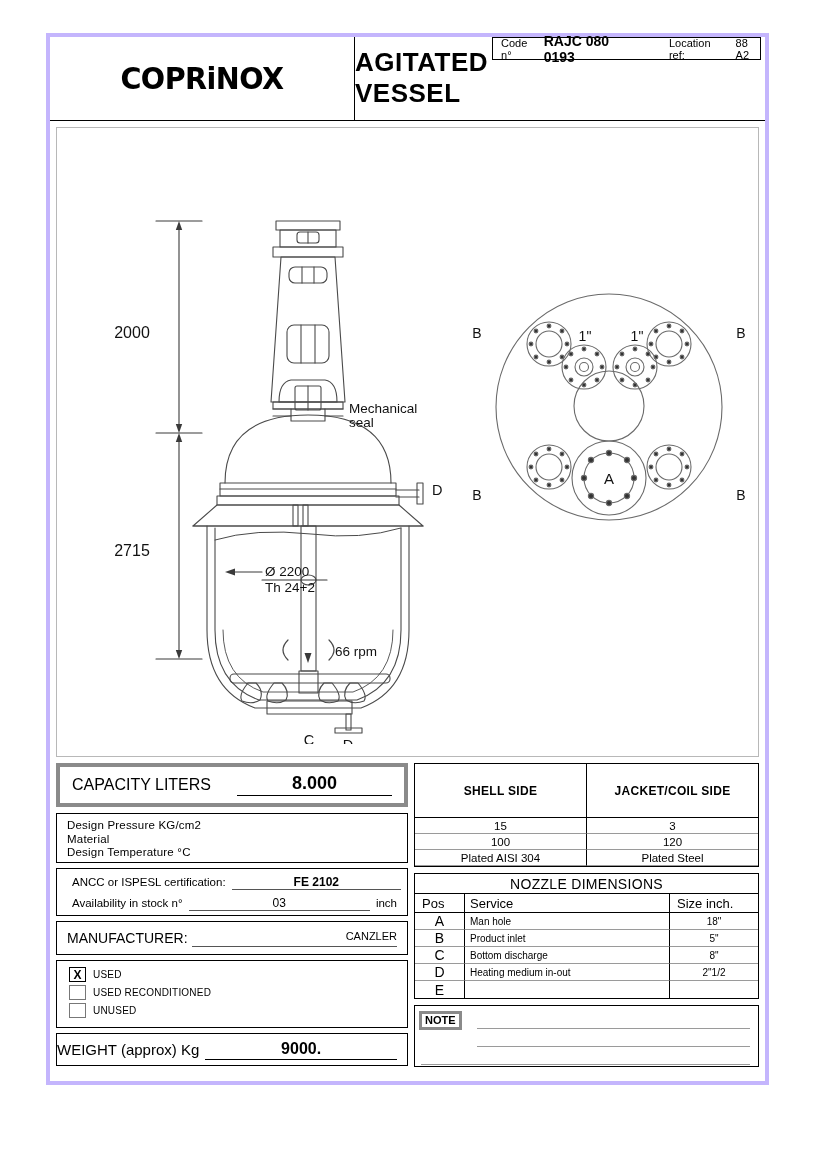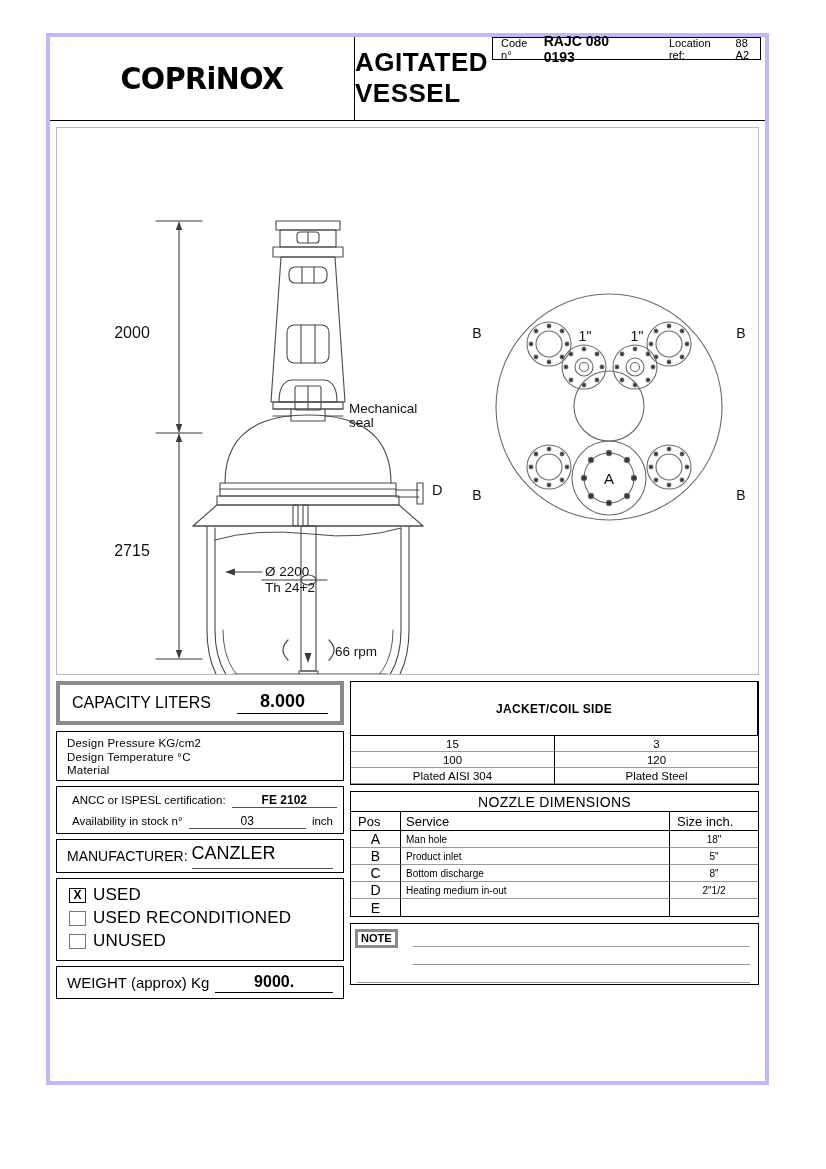--- a/index.html
+++ b/index.html
@@ -77,35 +77,35 @@
     font-size: 11px;
   }
   .code-lbl { margin-left: 8px; }
   .code-val { margin-left: 8px; font-size: 14px; font-weight: bold; }
   .loc-lbl  { margin-left: 38px; font-size: 11px; }
   .loc-val  { margin-left: 14px; font-size: 11px; }
 
   
   .drawing {
     position: relative;
-    height: 548px;
+    height: 630px;
     margin: 6px;
     border: 1px solid #b8b8b8;
     box-sizing: border-box;
     overflow: hidden;
   }
   .drawing svg { display: block; }
 
   
   .lower {
     display: flex;
     margin: 0 6px 6px 6px;
     box-sizing: border-box;
   }
-  .lower-left  { width: 288px; }
+  .lower-left  { width: 352px; }
   .lower-right { flex: 1; margin-left: 6px; }
 
   .box {
     border: 1px solid #000;
     box-sizing: border-box;
     margin-bottom: 5px;
   }
   .box:last-child { margin-bottom: 0; }
 
   
@@ -150,42 +150,42 @@
   .fill.plain { font-weight: normal; font-size: 12px; }
   .units { font-size: 11.5px; margin-right: 10px; }
 
   
   .manu-box { height: 34px; display: flex; align-items: center; padding-left: 10px; }
   .manu-box .lbl { font-size: 14px; white-space: nowrap; }
   .manu-val {
     border-bottom: 1px solid #555;
     flex: 1;
     margin: 0 10px 0 4px;
-    text-align: left;
-    font-size: 18px;
+    text-align: right;
+    font-size: 11px;
     padding-bottom: 4px;
   }
 
   
   .cond-box { padding: 6px 0 6px 12px; }
   .cond-row { display: flex; align-items: center; margin-bottom: 3px; }
   .cb {
     width: 17px; height: 15px;
     border: 1px solid #777;
     box-sizing: border-box;
     display: flex; align-items: center; justify-content: center;
     font-size: 12px; font-weight: bold;
     margin-right: 7px;
     background: #fff;
   }
   .cb.checked { border-color: #000; }
-  .cond-row span.txt { font-size: 17px; letter-spacing: .2px; }
-
-  
-  .weight-box { height: 33px; display: flex; align-items: center; padding-left: 10px; }
+  .cond-row span.txt { font-size: 10px; letter-spacing: .2px; }
+
+  
+  .weight-box { height: 33px; display: flex; align-items: center; }
   .weight-box .lbl { font-size: 15px; white-space: nowrap; }
   .weight-val {
     border-bottom: 1px solid #000;
     flex: 1; margin: 0 10px 0 6px;
     text-align: center; font-size: 16px; font-weight: bold;
     padding-bottom: 1px;
   }
 
   
   .side-head {
@@ -524,22 +524,22 @@
 
     <div class="lower-left">
 
       <div class="cap-box">
         <span class="cap-label">CAPACITY LITERS</span>
         <span class="cap-value">8.000</span>
       </div>
 
       <div class="box design-box">
         <div>Design  Pressure  KG/cm2</div>
+        <div>Material</div>
         <div>Design  Temperature  °C</div>
-        <div>Material</div>
       </div>
 
       <div class="box cert-box">
         <div class="cert-row">
           <span class="lbl">ANCC  or  ISPESL certification:</span>
           <span class="fill">FE 2102</span>
         </div>
         <div class="cert-row">
           <span class="lbl">Availability in stock n°</span>
           <span class="fill plain">03</span>
@@ -569,20 +569,21 @@
 
       <div class="box weight-box">
         <span class="lbl">WEIGHT (approx) Kg</span>
         <span class="weight-val">9000.</span>
       </div>
     </div>
 
     <div class="lower-right">
 
       <div class="side-head">
+        <div>SHELL SIDE</div>
         <div>JACKET/COIL SIDE</div>
       </div>
 
       <div class="side-vals">
         <div class="sv-row">
           <div>15</div>
           <div>3</div>
         </div>
         <div class="sv-row">
           <div>100</div>

